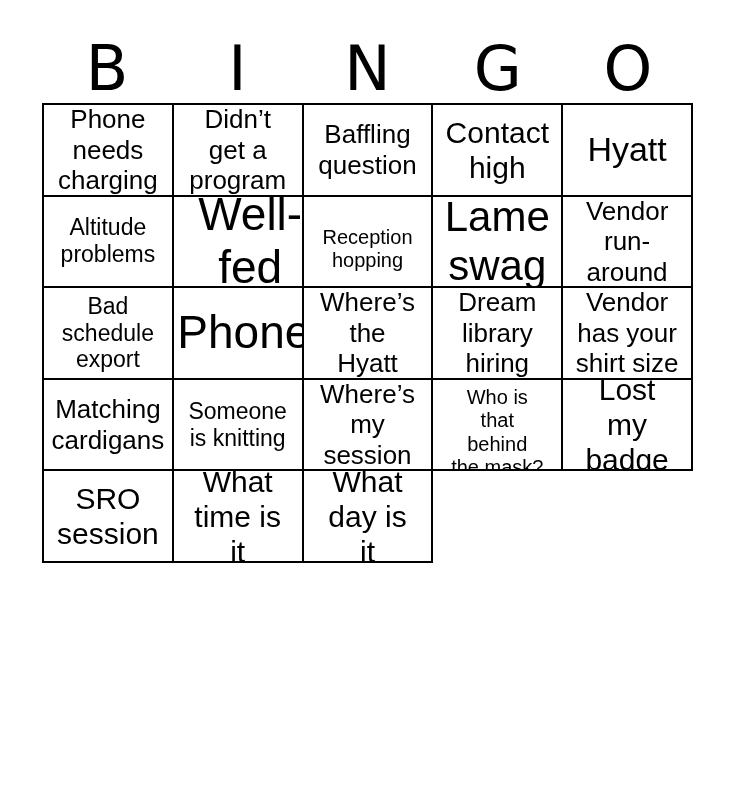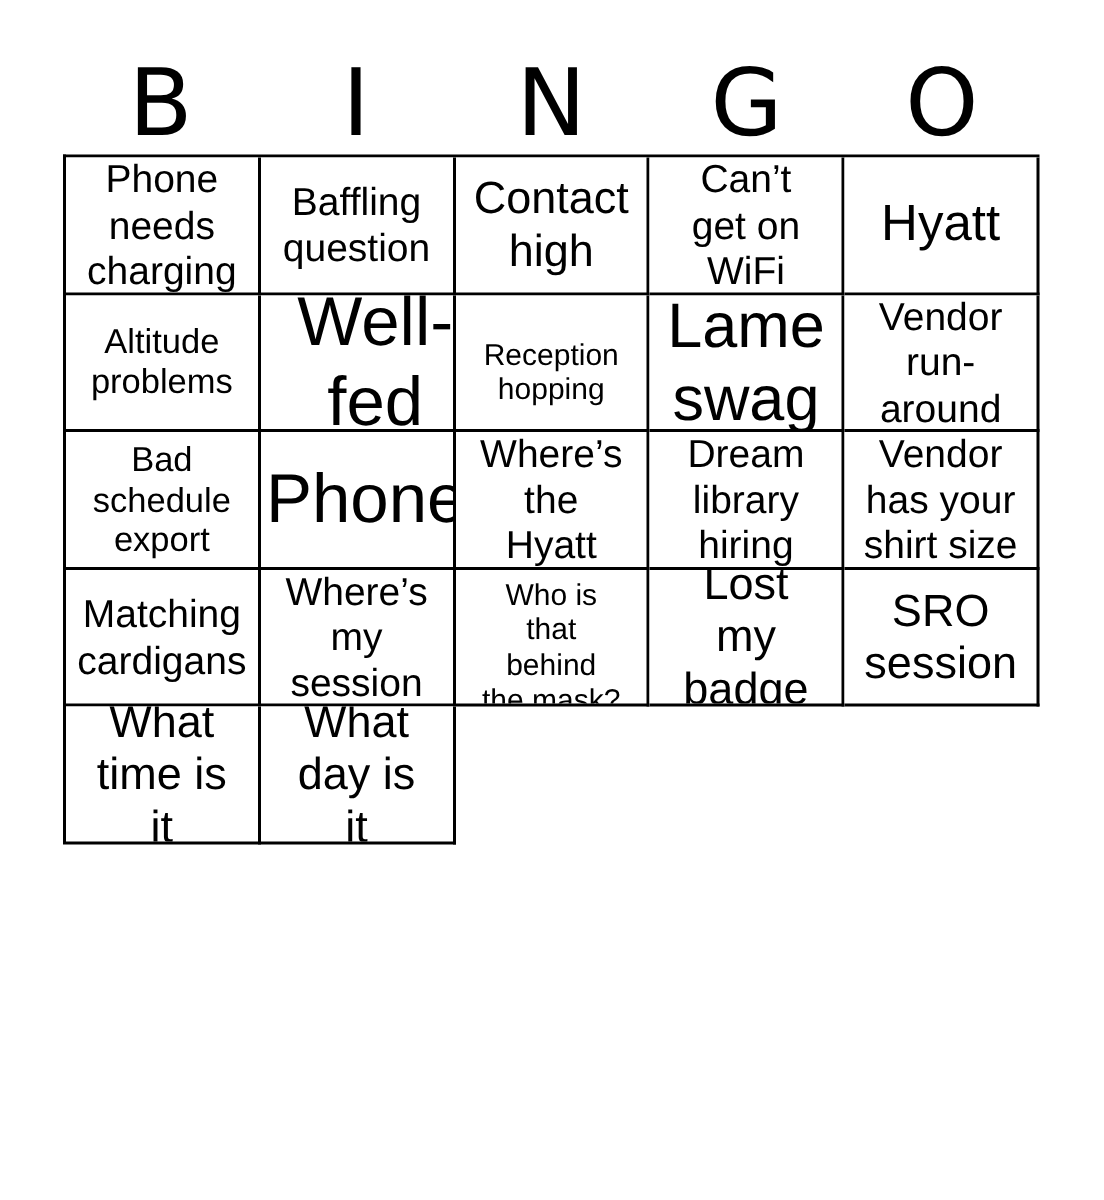--- a/index.html
+++ b/index.html
@@ -105,31 +105,31 @@
     <div class="header-cell">O</div>
   </div>
 
   <div class="grid" id="bingo-grid">
       <div class="cell">
         <span class="cell-text fs-md">Phone
 needs
 charging</span>
       </div>
       <div class="cell">
+        <span class="cell-text fs-md">Didn’t
+get a
+program</span>
+      </div>
+      <div class="cell">
         <span class="cell-text fs-md">Baffling
 question</span>
       </div>
       <div class="cell">
         <span class="cell-text fs-lg">Contact
 high</span>
-      </div>
-      <div class="cell">
-        <span class="cell-text fs-md">Can’t
-get on
-WiFi</span>
       </div>
       <div class="cell">
         <span class="cell-text fs-xl">Hyatt</span>
       </div>
       <div class="cell">
         <span class="cell-text fs-sm">Altitude
 problems</span>
       </div>
       <div class="cell">
         <span class="cell-text fs-huge">Well-
@@ -167,20 +167,24 @@
 hiring</span>
       </div>
       <div class="cell">
         <span class="cell-text fs-md">Vendor
 has your
 shirt size</span>
       </div>
       <div class="cell">
         <span class="cell-text fs-md">Matching
 cardigans</span>
+      </div>
+      <div class="cell">
+        <span class="cell-text fs-sm">Someone
+is knitting</span>
       </div>
       <div class="cell">
         <span class="cell-text fs-md">Where’s
 my
 session</span>
       </div>
       <div class="cell">
         <span class="cell-text fs-xs">Who is
 that
 behind

